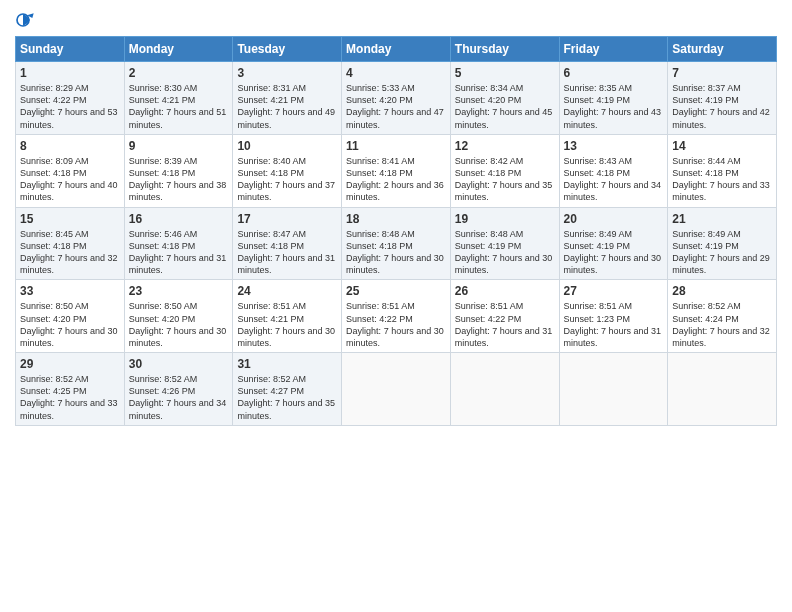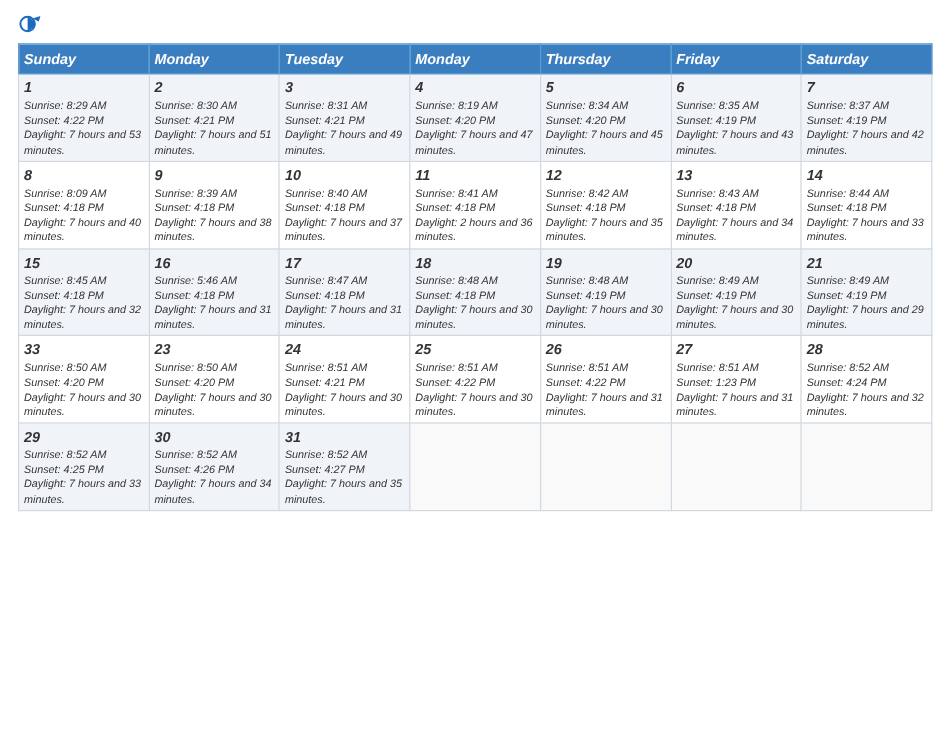--- a/index.html
+++ b/index.html
@@ -7,21 +7,20 @@
       width: 792px;
       height: 612px;
       font-family: Arial, sans-serif;
       background: #fff;
       overflow: hidden;
     }
     .page {
       width: 792px;
       height: 428px;
       padding: 10px 15px;
-      font-style: italic;
     }
     .header {
       display: flex;
       align-items: flex-start;
       justify-content: space-between;
       margin-bottom: 6px;
     }
     .logo {
       display: flex;
       align-items: center;
@@ -148,21 +147,21 @@
             <div>Daylight: 7 hours and 51 minutes.</div>
           </td>
           <td>
             <span class="day-num">3</span>
             <div>Sunrise: 8:31 AM</div>
             <div>Sunset: 4:21 PM</div>
             <div>Daylight: 7 hours and 49 minutes.</div>
           </td>
           <td>
             <span class="day-num">4</span>
-            <div>Sunrise: 8:19 AM</div>
+            <div>Sunrise: 5:33 AM</div>
             <div>Sunset: 4:20 PM</div>
             <div>Daylight: 7 hours and 47 minutes.</div>
           </td>
           <td>
             <span class="day-num">5</span>
             <div>Sunrise: 8:34 AM</div>
             <div>Sunset: 4:20 PM</div>
             <div>Daylight: 7 hours and 45 minutes.</div>
           </td>
           <td>

